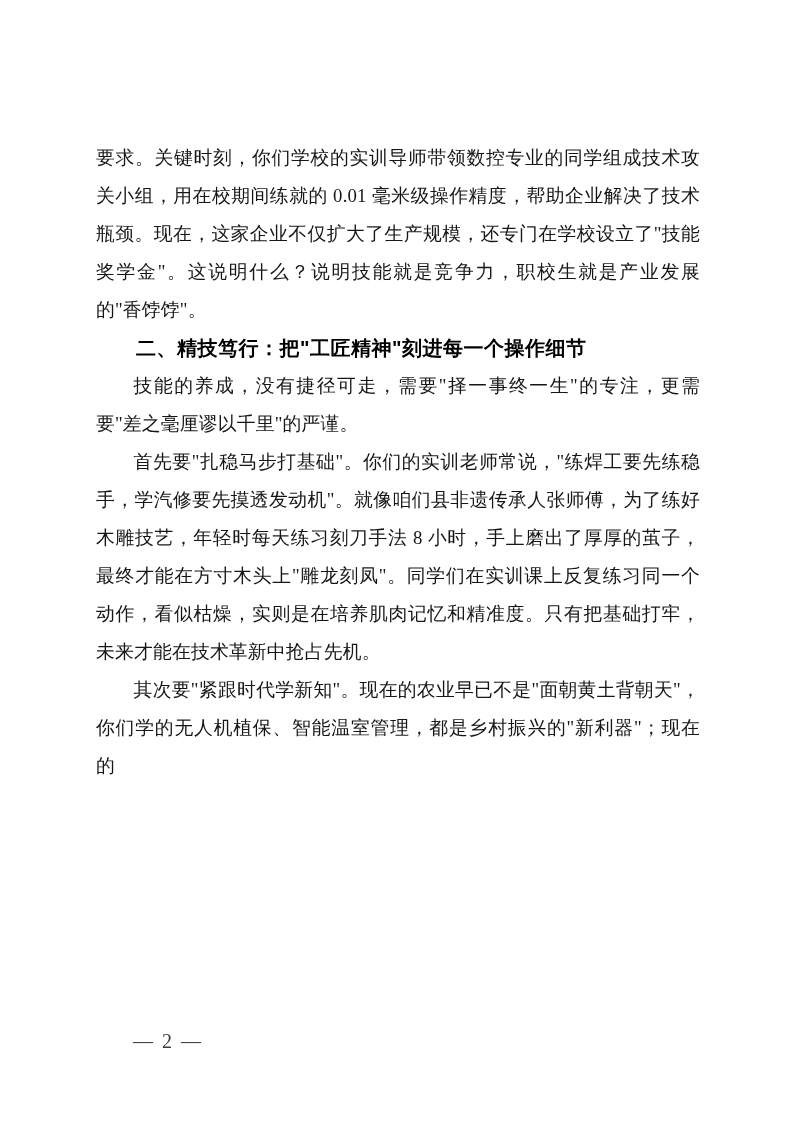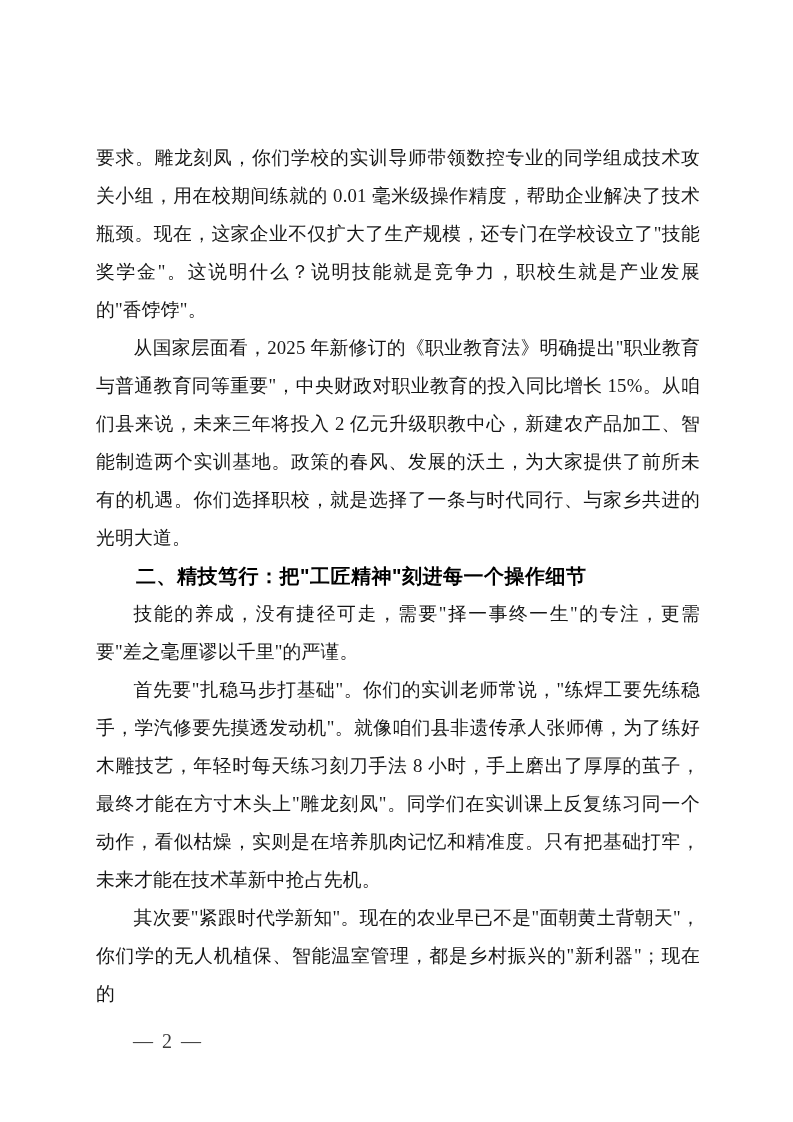--- a/index.html
+++ b/index.html
@@ -58,21 +58,20 @@
     color: #3a3a3a;
     letter-spacing: 2px;
     font-family: "Liberation Serif", "DejaVu Serif", serif;
   }
 </style>
 </head>
 <body>
 
 <div class="page">
   <div class="content">
-    <p class="para no-indent">要求。雕龙刻凤，你们学校的实训导师带领数控专业的同学组成技术攻关小组，用在校期间练就的 0.01 毫米级操作精度，帮助企业解决了技术瓶颈。现在，这家企业不仅扩大了生产规模，还专门在学校设立了"技能奖学金"。这说明什么？说明技能就是竞争力，职校生就是产业发展的"香饽饽"。</p>
-    <p class="para">从国家层面看，2025 年新修订的《职业教育法》明确提出"职业教育与普通教育同等重要"，中央财政对职业教育的投入同比增长 15%。从咱们县来说，未来三年将投入 2 亿元升级职教中心，新建农产品加工、智能制造两个实训基地。政策的春风、发展的沃土，为大家提供了前所未有的机遇。你们选择职校，就是选择了一条与时代同行、与家乡共进的光明大道。</p>
+    <p class="para no-indent">要求。关键时刻，你们学校的实训导师带领数控专业的同学组成技术攻关小组，用在校期间练就的 0.01 毫米级操作精度，帮助企业解决了技术瓶颈。现在，这家企业不仅扩大了生产规模，还专门在学校设立了"技能奖学金"。这说明什么？说明技能就是竞争力，职校生就是产业发展的"香饽饽"。</p>
     <h2 class="heading">二、精技笃行：把"工匠精神"刻进每一个操作细节</h2>
     <p class="para">技能的养成，没有捷径可走，需要"择一事终一生"的专注，更需要"差之毫厘谬以千里"的严谨。</p>
     <p class="para">首先要"扎稳马步打基础"。你们的实训老师常说，"练焊工要先练稳手，学汽修要先摸透发动机"。就像咱们县非遗传承人张师傅，为了练好木雕技艺，年轻时每天练习刻刀手法 8 小时，手上磨出了厚厚的茧子，最终才能在方寸木头上"雕龙刻凤"。同学们在实训课上反复练习同一个动作，看似枯燥，实则是在培养肌肉记忆和精准度。只有把基础打牢，未来才能在技术革新中抢占先机。</p>
     <p class="para">其次要"紧跟时代学新知"。现在的农业早已不是"面朝黄土背朝天"，你们学的无人机植保、智能温室管理，都是乡村振兴的"新利器"；现在的</p>
   </div>
   <div class="footer">— 2 —</div>
 </div>
 
 </body></html>

